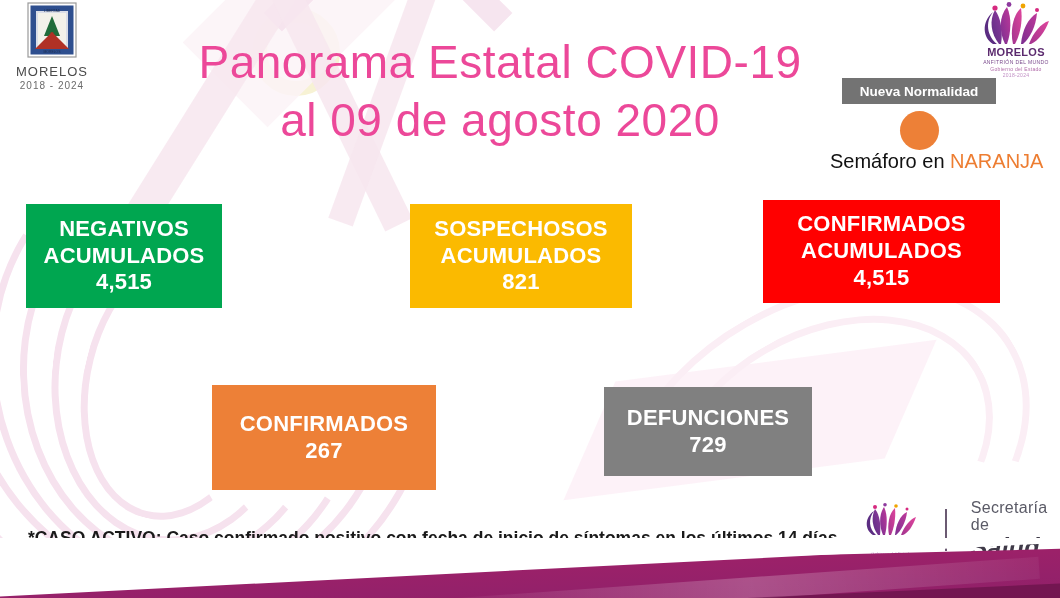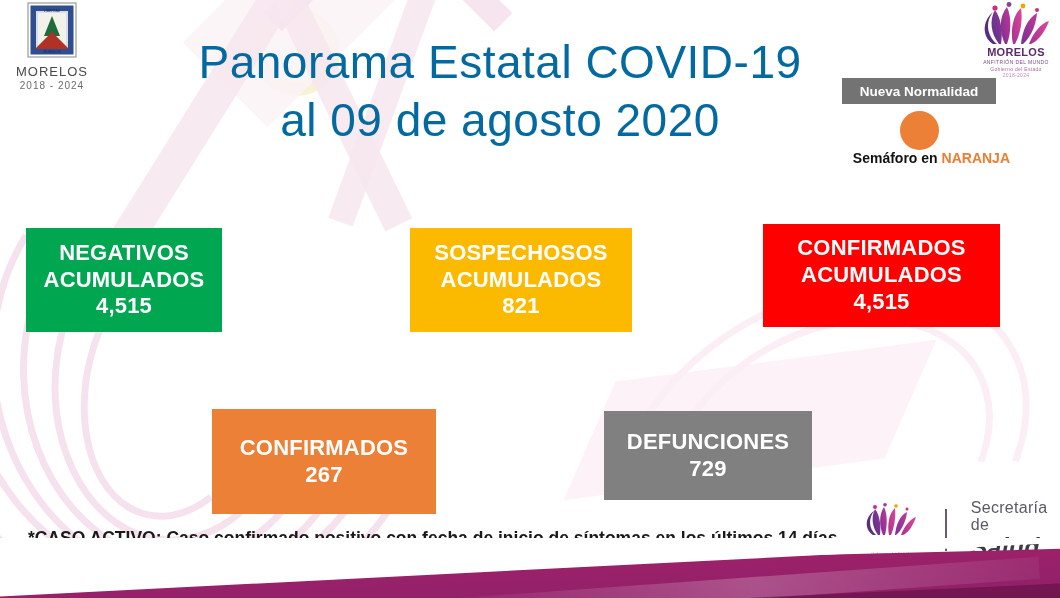--- a/index.html
+++ b/index.html
@@ -144,21 +144,21 @@
   }
 
   
   .title {
     position: absolute;
     left: 150px; top: 34px;
     width: 700px;
     text-align: center;
     font-size: 46px;
     line-height: 1.25;
-    color: #0369a1;
+    color: #ec4899;
     font-weight: 400;
     letter-spacing: .5px;
   }
   .title .line { display: block; }
 
   
   .gov-logo {
     position: absolute;
     right: 6px; top: 2px;
     width: 76px;
@@ -195,40 +195,39 @@
     position: absolute;
     left: 900px; top: 111px;
     width: 39px; height: 39px;
     border-radius: 50%;
     background: #ED8037;
   }
   .semaforo-label {
     position: absolute;
     left: 830px; top: 150px;
     width: 180px;
-    text-align: right;
-    font-size: 14px;
-    font-weight: bold;
+    text-align: left;
+    font-size: 20px;
+    font-weight: normal;
     color: #111111;
     white-space: nowrap;
   }
   .semaforo-label .color-word { color: #ED7D31; }
 
   
   .stat {
     position: absolute;
     display: flex;
     flex-direction: column;
     align-items: center;
     justify-content: center;
     color: #ffffff;
     font-weight: bold;
     text-align: center;
     line-height: 1.22;
-    margin-top: 24px;
   }
   .stat .lbl { font-size: 22px; letter-spacing: .2px; }
   .stat .val { font-size: 22px; letter-spacing: .2px; }
 
   .stat.negativos   { left: 26px;  top: 204px; width: 196px; height: 104px; background: #00A650; }
   .stat.sospechosos { left: 410px; top: 204px; width: 222px; height: 104px; background: #FBBA00; }
   .stat.confirmados { left: 763px; top: 200px; width: 237px; height: 103px; background: #FF0000; }
   .stat.activos     { left: 212px; top: 385px; width: 224px; height: 105px; background: #ED8037; }
   .stat.defunciones { left: 604px; top: 387px; width: 208px; height: 89px;  background: #808080; }
 

